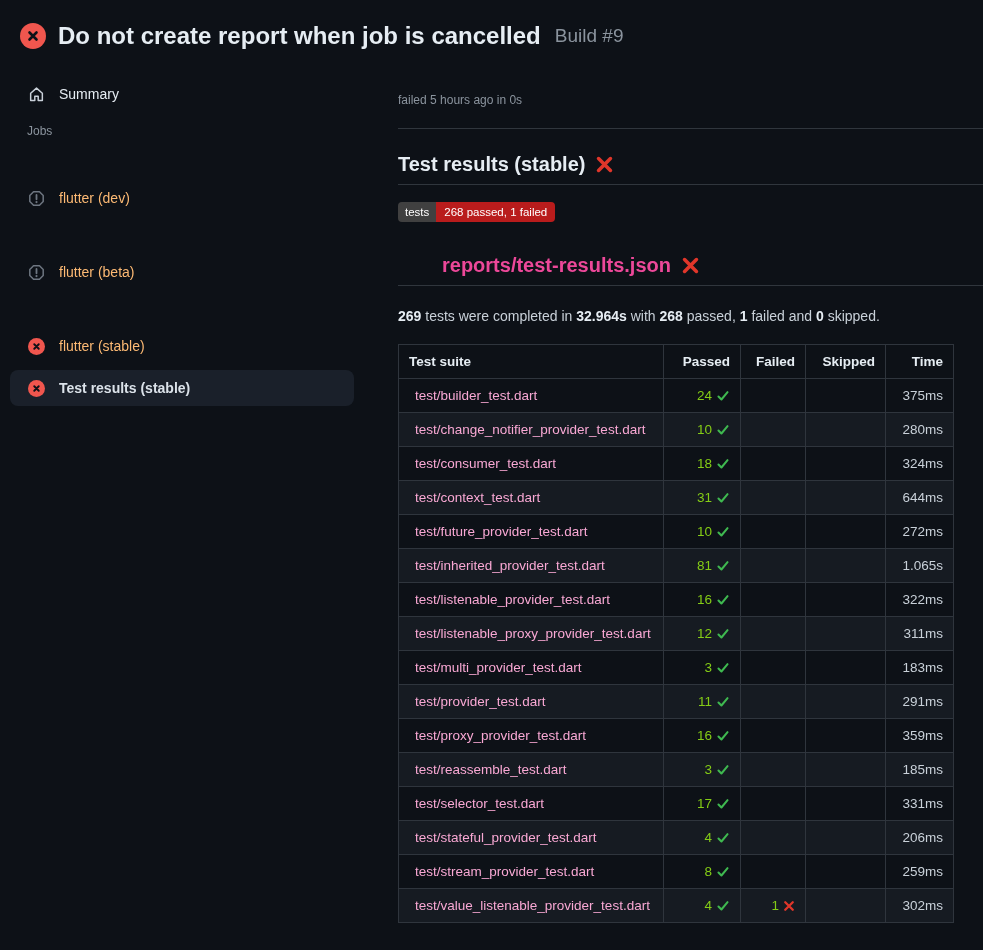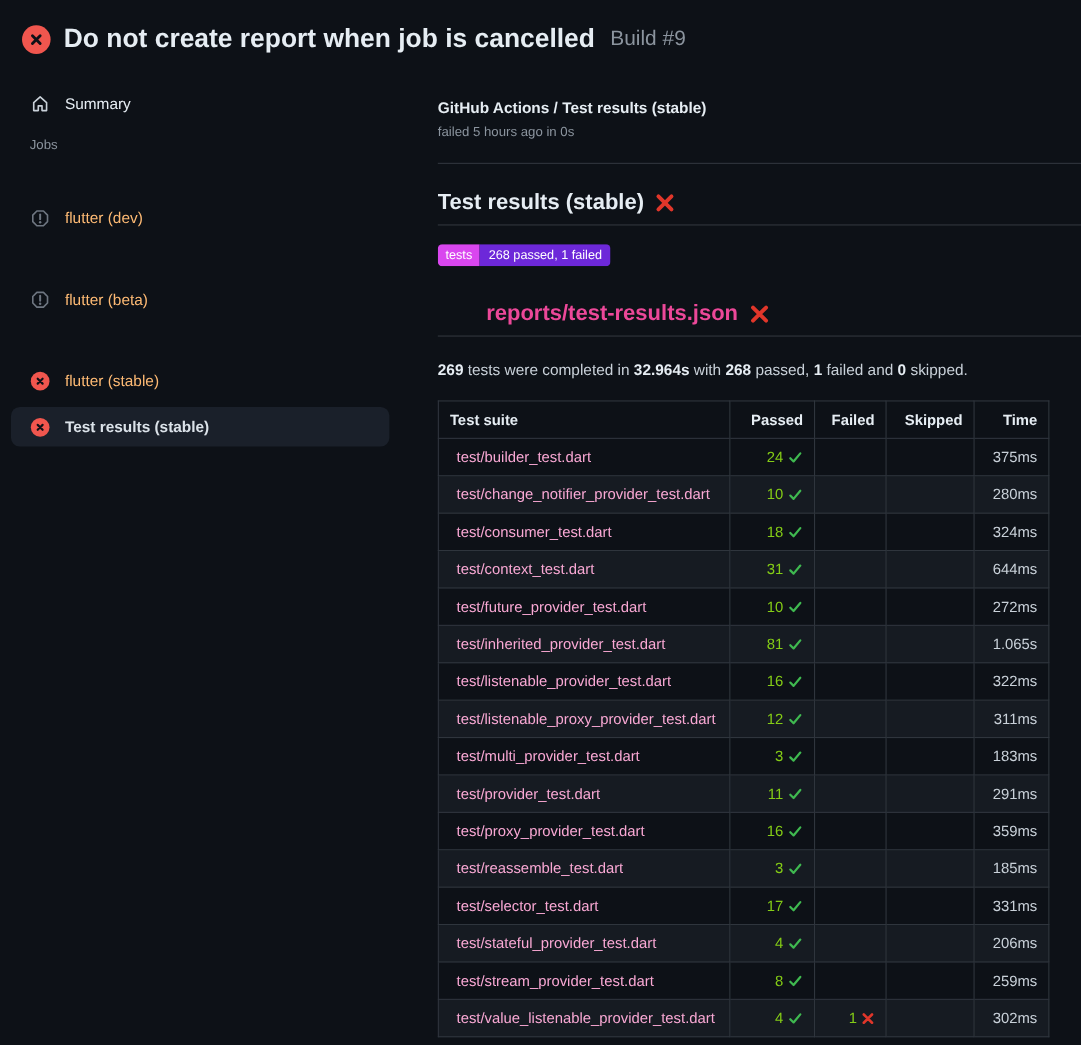--- a/index.html
+++ b/index.html
@@ -60,22 +60,22 @@
     display: flex; align-items: center; gap: 10px; line-height: 24px;
   }
   h2.report-h { margin-top: 31px; }
   h2.report-h a { color: #ec4899; text-decoration: none; margin-left: 44px; }
   .hx { display: inline-flex; align-items: center; }
 
   .badge {
     display: inline-flex; margin-top: 17px; border-radius: 4px; overflow: hidden;
     font-size: 11.5px; font-weight: 400; color: #ffffff; line-height: 20px;
   }
-  .badge .b-label { background: #d946ef; padding: 0 7px; }
-  .badge .b-value { background: #6d28d9; padding: 0 8px; }
+  .badge .b-label { background: #404040; padding: 0 7px; }
+  .badge .b-value { background: #b91c1c; padding: 0 8px; }
 
   .summary-line { margin-top: 21px; font-size: 14px; color: #c9d1d9; line-height: 18px; }
   .summary-line b { color: #e6edf3; font-weight: 700; }
 
   
   table.results {
     margin-top: 19px; border-collapse: collapse; width: 555px;
     font-size: 13.5px; table-layout: fixed;
   }
   .results th, .results td { border: 1px solid #2f353d; padding: 0 10px; height: 34px; }
@@ -148,21 +148,20 @@
             <svg width="9" height="9" viewBox="0 0 14 14">
               <path d="M3.5 3.5 L10.5 10.5 M10.5 3.5 L3.5 10.5" stroke="#0d1117" stroke-width="3" stroke-linecap="round"></path>
             </svg>
           </span>
           <span>Test results (stable)</span>
         </div>
       </div>
   </div>
 
   <div class="main">
-    <div class="crumb">GitHub Actions / Test results (stable)</div>
     <div class="crumb-sub">failed 5 hours ago in 0s</div>
     <hr class="divider">
 
     <h2 class="section-h">
       <span>Test results (stable)</span>
       <span class="hx">
         <svg width="19" height="19" viewBox="0 0 16 16">
           <path d="M3 3 L13 13 M13 3 L3 13" stroke="#e0362a" stroke-width="3" stroke-linecap="round"></path>
         </svg>
       </span>

